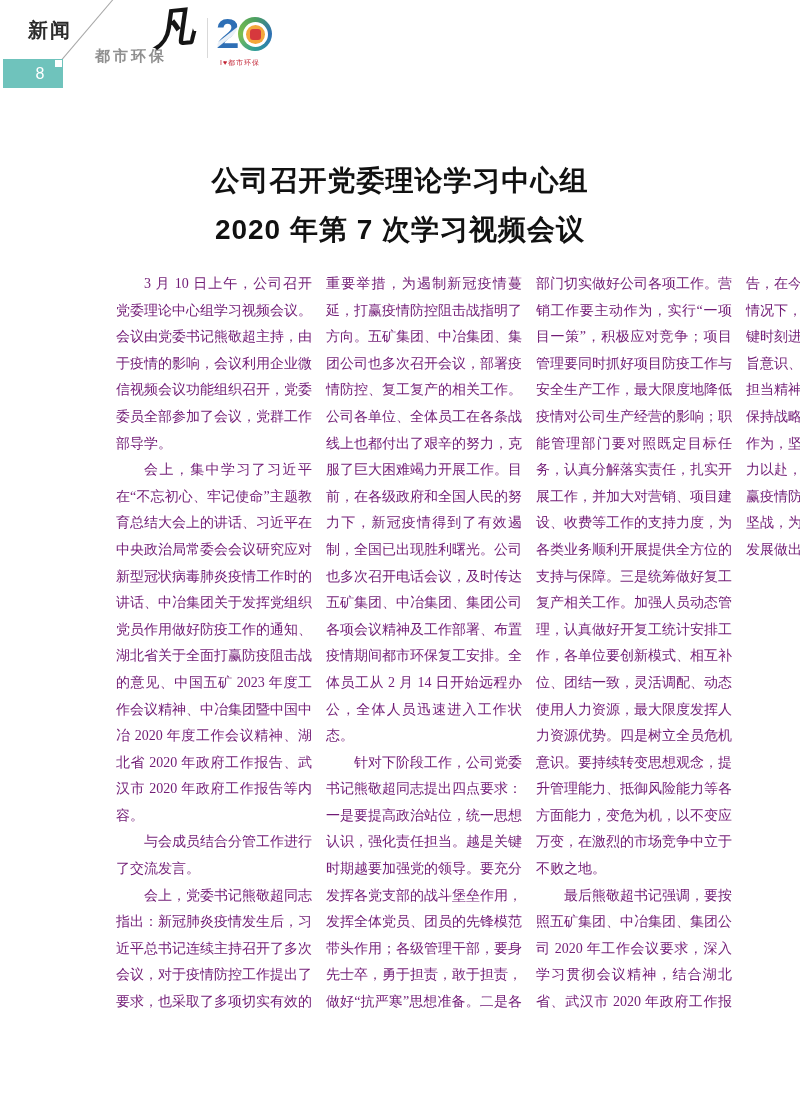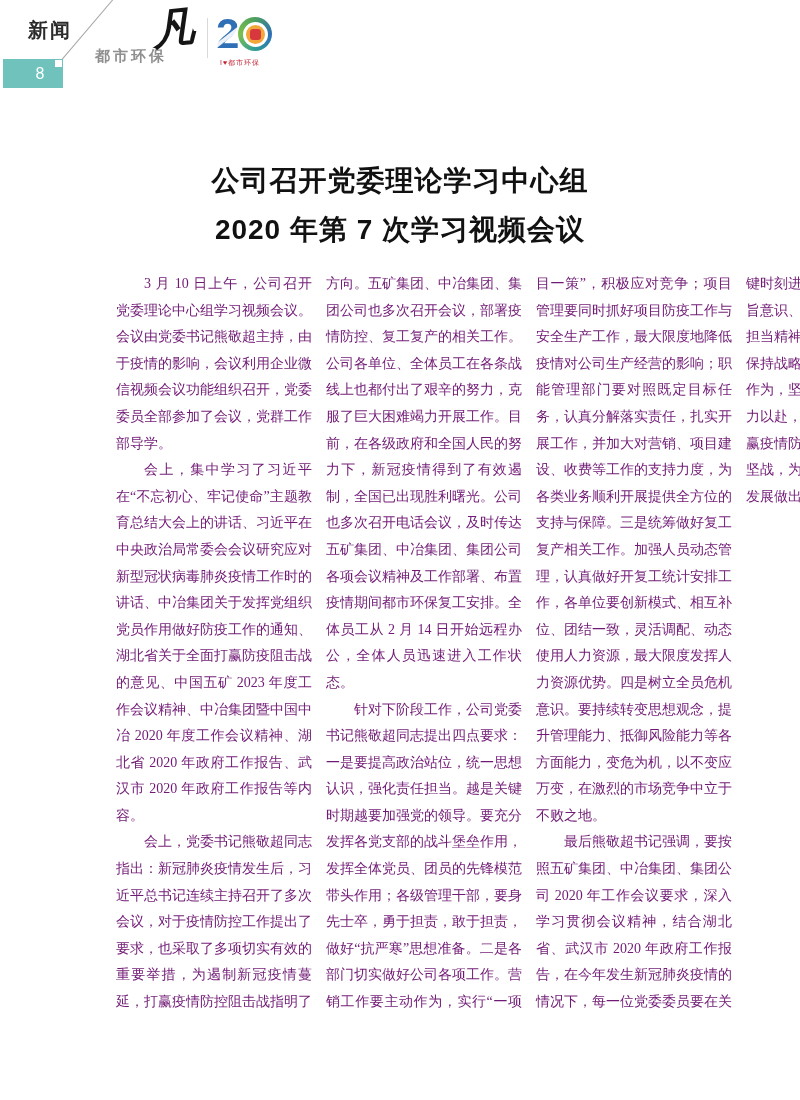--- a/index.html
+++ b/index.html
@@ -79,19 +79,20 @@
   <div class="logo-sub">I♥都市环保</div>
 
   <div class="title">
     <div>公司召开党委理论学习中心组</div>
     <div>2020 年第 7 次学习视频会议</div>
   </div>
 
   <div class="article">
     <p class="para">3 月 10 日上午，公司召开党委理论中心组学习视频会议。会议由党委书记熊敬超主持，由于疫情的影响，会议利用企业微信视频会议功能组织召开，党委委员全部参加了会议，党群工作部导学。</p>
     <p class="para">会上，集中学习了习近平在“不忘初心、牢记使命”主题教育总结大会上的讲话、习近平在中央政治局常委会会议研究应对新型冠状病毒肺炎疫情工作时的讲话、中冶集团关于发挥党组织党员作用做好防疫工作的通知、湖北省关于全面打赢防疫阻击战的意见、中国五矿 2023 年度工作会议精神、中冶集团暨中国中冶 2020 年度工作会议精神、湖北省 2020 年政府工作报告、武汉市 2020 年政府工作报告等内容。</p>
+    <p class="para">与会成员结合分管工作进行了交流发言。</p>
     <p class="para">会上，党委书记熊敬超同志指出：新冠肺炎疫情发生后，习近平总书记连续主持召开了多次会议，对于疫情防控工作提出了要求，也采取了多项切实有效的重要举措，为遏制新冠疫情蔓延，打赢疫情防控阻击战指明了方向。五矿集团、中冶集团、集团公司也多次召开会议，部署疫情防控、复工复产的相关工作。公司各单位、全体员工在各条战线上也都付出了艰辛的努力，克服了巨大困难竭力开展工作。目前，在各级政府和全国人民的努力下，新冠疫情得到了有效遏制，全国已出现胜利曙光。公司也多次召开电话会议，及时传达五矿集团、中冶集团、集团公司各项会议精神及工作部署、布置疫情期间都市环保复工安排。全体员工从 2 月 14 日开始远程办公，全体人员迅速进入工作状态。</p>
     <p class="para">针对下阶段工作，公司党委书记熊敬超同志提出四点要求：一是要提高政治站位，统一思想认识，强化责任担当。越是关键时期越要加强党的领导。要充分发挥各党支部的战斗堡垒作用，发挥全体党员、团员的先锋模范带头作用；各级管理干部，要身先士卒，勇于担责，敢于担责，做好“抗严寒”思想准备。二是各部门切实做好公司各项工作。营销工作要主动作为，实行“一项目一策”，积极应对竞争；项目管理要同时抓好项目防疫工作与安全生产工作，最大限度地降低疫情对公司生产经营的影响；职能管理部门要对照既定目标任务，认真分解落实责任，扎实开展工作，并加大对营销、项目建设、收费等工作的支持力度，为各类业务顺利开展提供全方位的支持与保障。三是统筹做好复工复产相关工作。加强人员动态管理，认真做好开复工统计安排工作，各单位要创新模式、相互补位、团结一致，灵活调配、动态使用人力资源，最大限度发挥人力资源优势。四是树立全员危机意识。要持续转变思想观念，提升管理能力、抵御风险能力等各方面能力，变危为机，以不变应万变，在激烈的市场竞争中立于不败之地。</p>
     <p class="para">最后熊敬超书记强调，要按照五矿集团、中冶集团、集团公司 2020 年工作会议要求，深入学习贯彻会议精神，结合湖北省、武汉市 2020 年政府工作报告，在今年发生新冠肺炎疫情的情况下，每一位党委委员要在关键时刻进一步增强政治素质、宗旨意识、全局观念、驾驭能力和担当精神，带领各级领导干部，保持战略定力，统一认识，主动作为，坚定信心，共克时艰，全力以赴，依靠广大员工，坚决打赢疫情防控阻击战和生产经营攻坚战，为实现公司可持续高质量发展做出新的贡献！</p>
     <p class="signature">党群工作部</p>
   </div>
 
 </div>
 
 </body></html>

